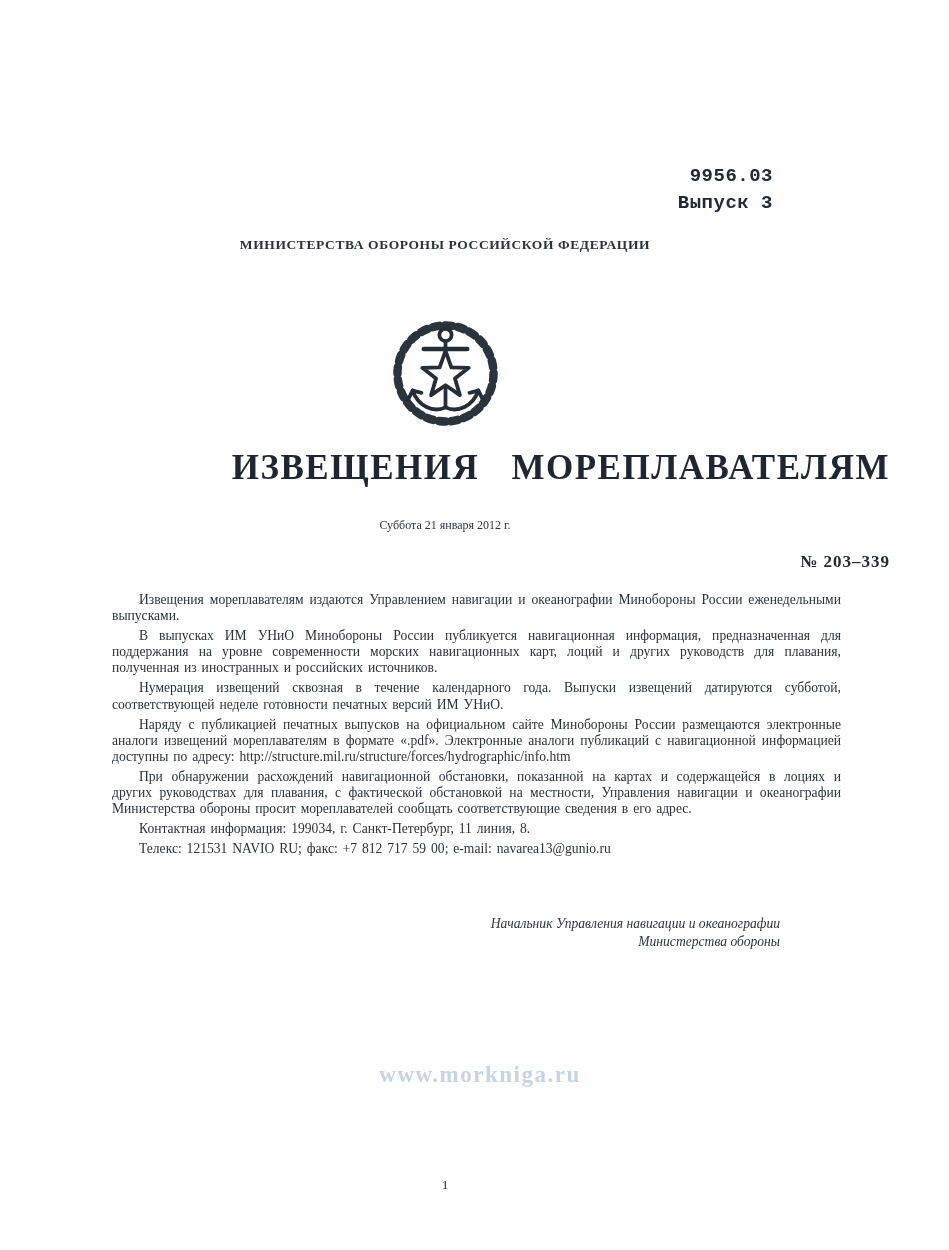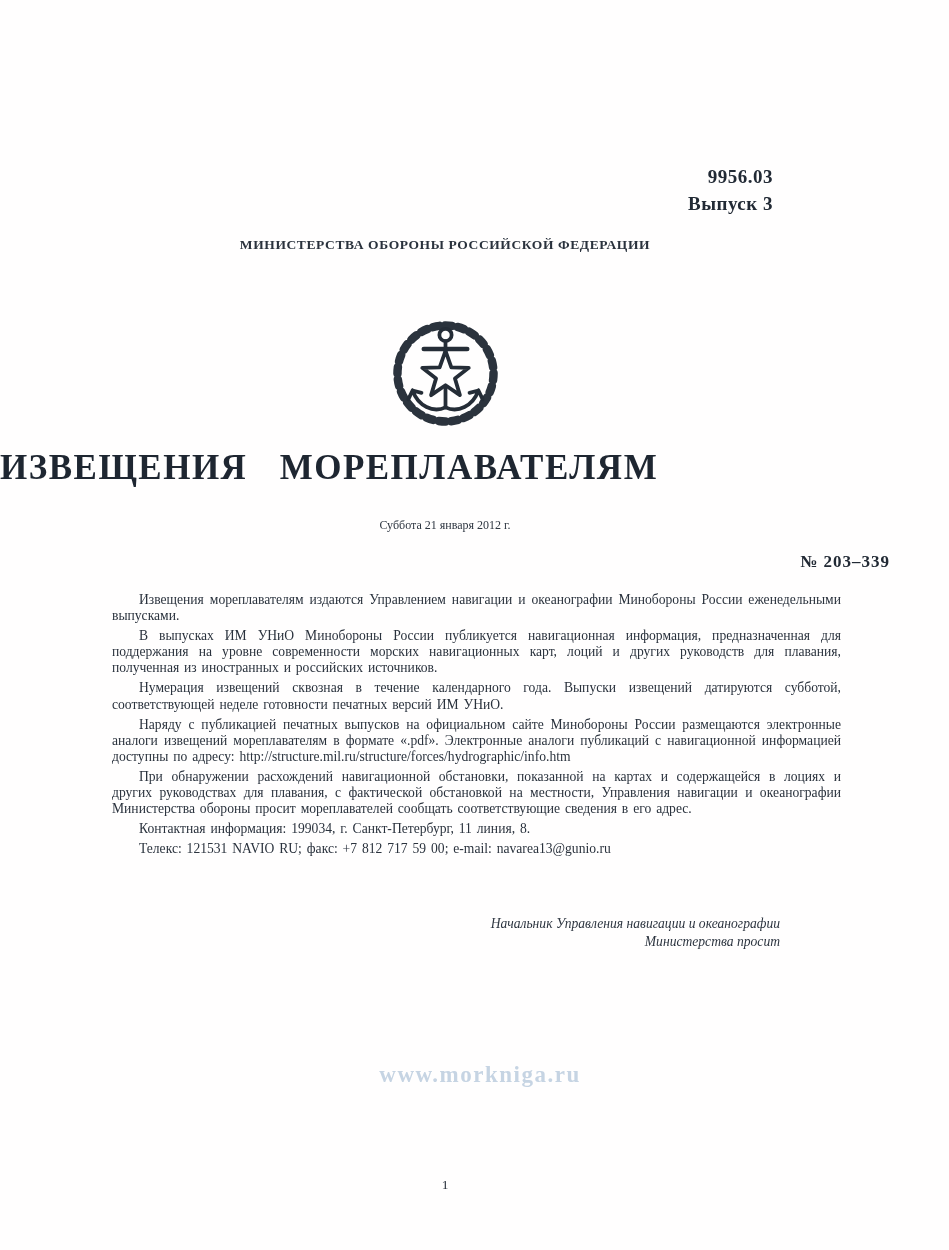--- a/index.html
+++ b/index.html
@@ -14,35 +14,36 @@
     background: #fffefe;
     font-family: "Liberation Serif", "DejaVu Serif", serif;
     color: #2a323d;
   }
   .code-block {
     position: absolute; top: 163px; left: 0; width: 773px;
     text-align: right;
     font-weight: bold; font-size: 19px; line-height: 27px;
     color: #222a35;
     letter-spacing: 0.5px;
+    font-family: Liberation Mono, monospace;
   }
   .org-block {
     position: absolute; top: 236px; left: 0; width: 890px;
     text-align: center;
     font-weight: bold; font-size: 13.5px; line-height: 18px;
     letter-spacing: 0.6px;
     color: #2a323d;
   }
   .emblem-wrap {
     position: absolute; top: 317px; left: 0; width: 890px;
     display: flex; justify-content: center;
   }
   .doc-title {
     position: absolute; top: 448px; left: 0; width: 890px;
-    text-align: left;
+    text-align: right;
     font-weight: bold; font-size: 35px;
     letter-spacing: 1.5px; word-spacing: 22px;
     color: #1e2631;
   }
   .date-line {
     position: absolute; top: 518px; left: 0; width: 890px;
     text-align: center; font-size: 12px; color: #2d3540;
   }
   .notice-range {
     position: absolute; top: 552px; left: 0; width: 890px;
@@ -113,20 +114,20 @@
     <p>В выпусках ИМ УНиО Минобороны России публикуется навигационная информация, предназначенная для поддержания на уровне современности морских навигационных карт, лоций и других руководств для плавания, полученная из иностранных и российских источников.</p>
     <p>Нумерация извещений сквозная в течение календарного года. Выпуски извещений датируются субботой, соответствующей неделе готовности печатных версий ИМ УНиО.</p>
     <p>Наряду с публикацией печатных выпусков на официальном сайте Минобороны России размещаются электронные аналоги извещений мореплавателям в формате «.pdf». Электронные аналоги публикаций с навигационной информацией доступны по адресу: http://structure.mil.ru/structure/forces/hydrographic/info.htm</p>
     <p>При обнаружении расхождений навигационной обстановки, показанной на картах и содержащейся в лоциях и других руководствах для плавания, с фактической обстановкой на местности, Управления навигации и океанографии Министерства обороны просит мореплавателей сообщать соответствующие сведения в его адрес.</p>
     <p>Контактная информация: 199034, г. Санкт-Петербург, 11 линия, 8.</p>
     <p>Телекс: 121531 NAVIO RU; факс: +7 812 717 59 00; e-mail: navarea13@gunio.ru</p>
   </div>
 
   <div class="signature">
     <div>Начальник Управления навигации и океанографии</div>
-    <div>Министерства просит</div>
+    <div>Министерства обороны</div>
   </div>
 
   <div class="watermark" style="color: rgb(198, 212, 227);">www.morkniga.ru</div>
 
   <div class="page-number">1</div>
 
 </div>
 
 </body></html>

